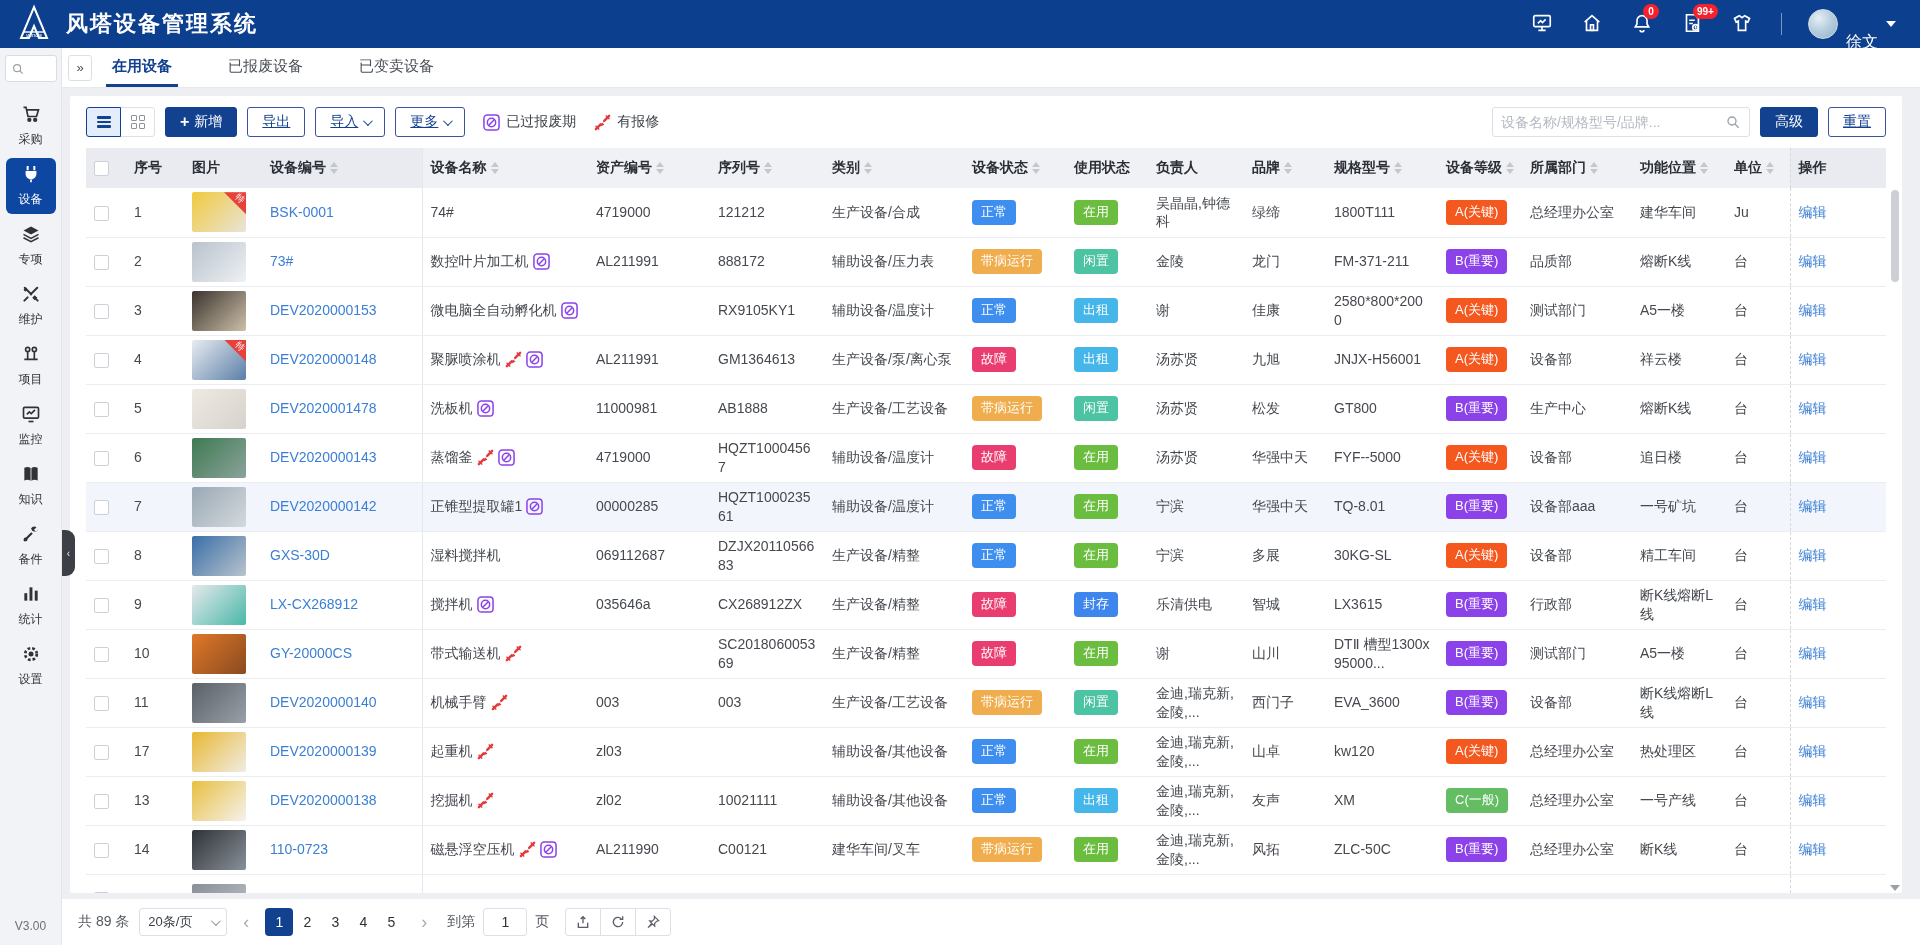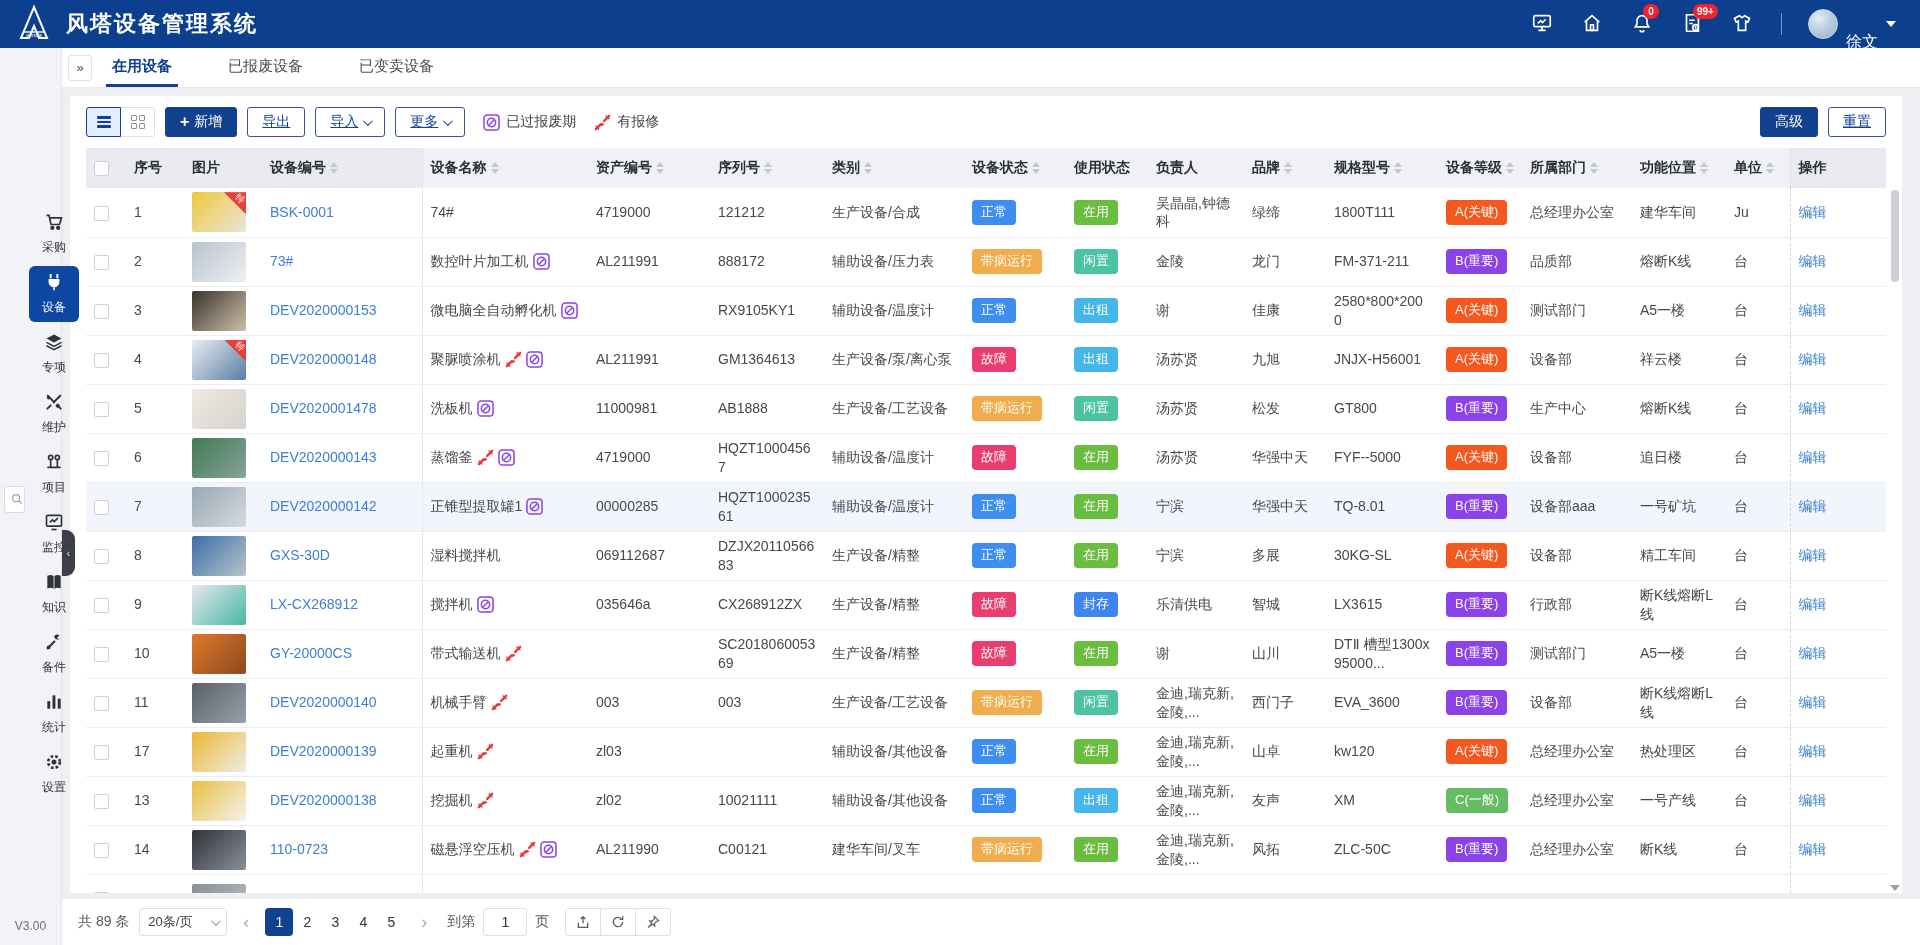--- a/index.html
+++ b/index.html
@@ -15,21 +15,21 @@
   .hicon svg { width:22px; height:22px; display:block; }
   .hbadge { position:absolute; top:-8px; left:12px; min-width:16px; height:15px; padding:0 4px; background:#f5222d; border-radius:8px; color:#fff; font-size:10px; line-height:15px; text-align:center; font-weight:bold; }
   .top-divider { width:1px; height:22px; background:rgba(255,255,255,.45); }
   .user-wrap { display:flex; align-items:center; gap:8px; }
   .avatar { width:30px; height:30px; border-radius:50%; background:radial-gradient(circle at 35% 30%, #e6eef5 0%, #b9cfdf 45%, #8fb0c8 100%); border:1px solid #d0dce8; }
   .user-name { font-size:16px;margin-top:36px; }
   .caret-down { width:0; height:0; border-left:5px solid transparent; border-right:5px solid transparent; border-top:6px solid #fff; }
 
   
   .layout { display:flex; height:897px; position:relative; }
-  .sidebar { width:62px; background:#f2f3f6; border-right:1px solid #e3e5ea; display:flex; flex-direction:row; align-items:center; position:relative; }
+  .sidebar { width:62px; background:#f2f3f6; border-right:1px solid #e3e5ea; display:flex; flex-direction:column; align-items:center; position:relative; }
   .side-search { margin:7px 4px 2px 4px; width:52px; height:27px; background:#fff; border:1px solid #d9dce2; border-radius:3px; display:flex; align-items:center; padding-left:5px; color:#9aa0a8; }
   .side-search svg { width:14px; height:14px; }
   .side-menu { display:flex; flex-direction:column; align-items:center; width:100%; margin-top:14px; gap:4px; }
   .side-item { width:50px; height:56px; display:flex; flex-direction:column; align-items:center; justify-content:center; gap:3px; border-radius:6px; cursor:pointer; color:#2f3338; }
   .side-item svg { width:20px; height:20px; }
   .side-item .lbl { font-size:12px; }
   .side-item.active { background:#0d47a1; color:#fff; }
   .side-version { position:absolute; bottom:12px; left:0; width:100%; text-align:center; font-size:12px; color:#6a6f76; }
   .collapse-handle { position:absolute; left:62px; top:482px; width:13px; height:46px; background:#3c4046; border-radius:0 9px 9px 0; z-index:30; display:flex; align-items:center; justify-content:center; color:#e8e8e8; font-size:10px; cursor:pointer; }
 
@@ -318,20 +318,27 @@
                 <svg viewBox="0 0 18 18">
                   <path d="M2 16l5-5" stroke="#e23b3b" stroke-width="2.6" stroke-linecap="round"></path>
                   <path d="M10.8 7.2L16 2" stroke="#e23b3b" stroke-width="2.6" stroke-linecap="round"></path>
                   <path d="M6.8 11.4l2.2-1.3-.7 1.9 2.3-1.2" fill="none" stroke="#e23b3b" stroke-width="1.3"></path>
                   <path d="M1.6 12.4l4 4M12.4 1.6l4 4" stroke="#e23b3b" stroke-width="1.4"></path>
                 </svg>
               </span>
             <span>有报修</span>
           </div>
           <div class="toolbar-right">
+            <div class="search-box">
+              <input placeholder="设备名称/规格型号/品牌..." style="">
+              <svg viewBox="0 0 24 24" fill="none" stroke="currentColor" stroke-width="2">
+                  <circle cx="10.5" cy="10.5" r="6"></circle>
+                  <path d="M15 15l5.5 5.5"></path>
+                </svg>
+            </div>
             <button class="btn btn-primary">
                 <span>高级</span>
               </button>
             <button class="btn btn-outline">
                 <span>重置</span>
               </button>
           </div>
         </div>
 
         <div class="table-wrap">

